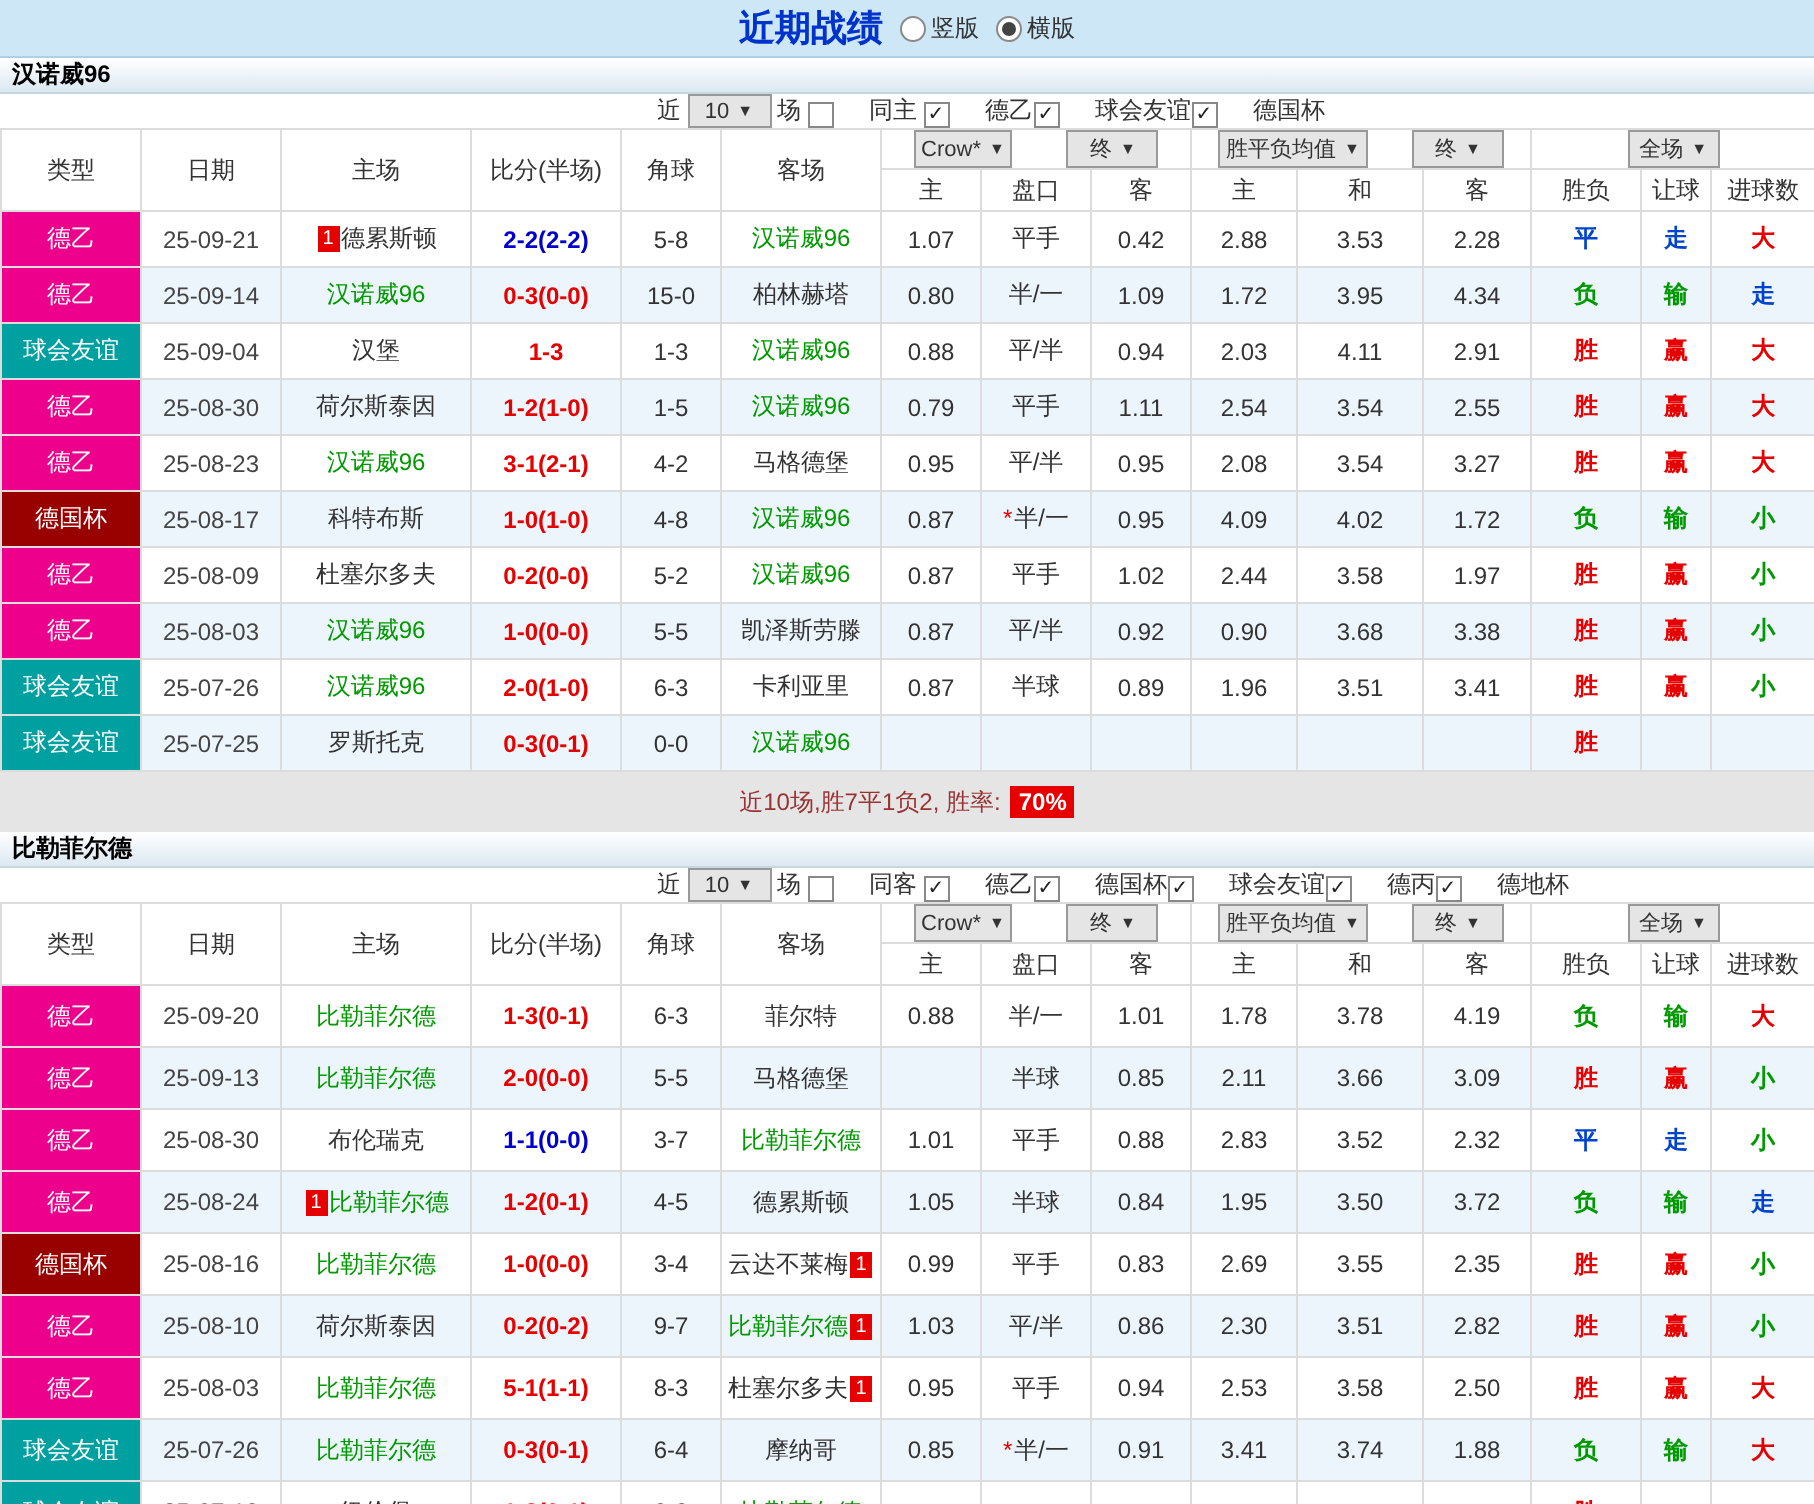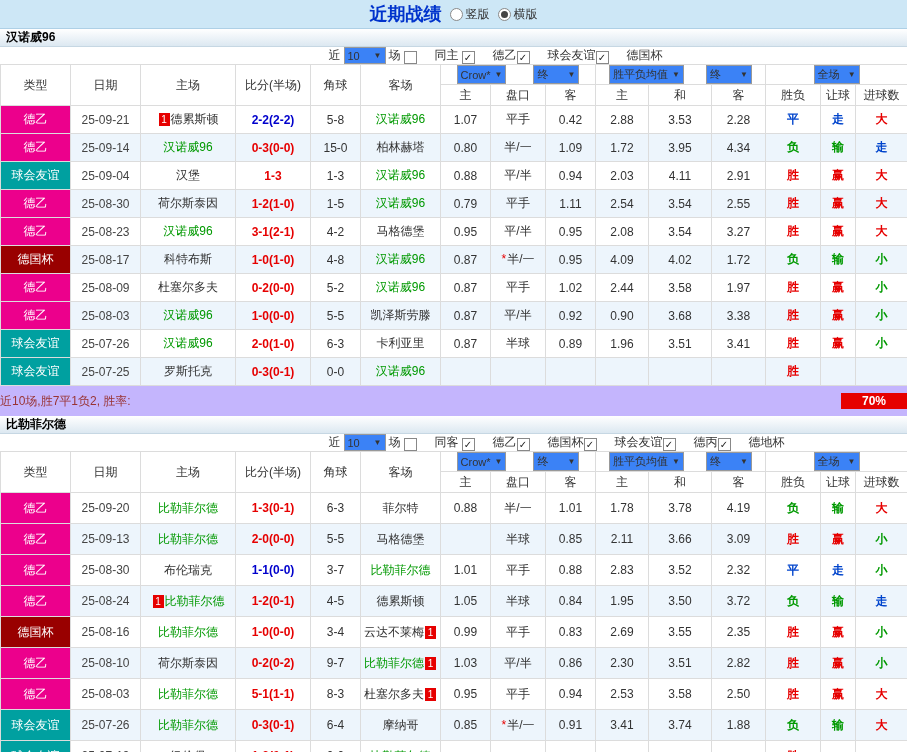--- a/index.html
+++ b/index.html
@@ -21,22 +21,22 @@
   
   table{border-collapse:collapse;table-layout:fixed;width:907px}
   th,td{border:1px solid #dcdcdc;text-align:center;padding:0;font-weight:normal;
         overflow:hidden;white-space:nowrap;font-size:12px}
   thead th{background:#fff;color:#333}
   tr.head-top th{height:19px}
   tr.head-sub th{height:20px}
   tr.filter-row td{border:none;height:14px;text-align:left}
   .filters{display:flex;align-items:center;gap:3px;padding-left:328px;white-space:nowrap}
 
-  .select{display:inline-flex;align-items:center;justify-content:space-between;gap:4px;
-          border:1px solid #999;background:#3b82f6;height:17px;padding:0 3px;font-size:11px;min-width:38px}
+  .select{display:inline-flex;align-items:center;justify-content:center;gap:4px;
+          border:1px solid #999;background:#e5e5e5;height:17px;padding:0 3px;font-size:11px;min-width:38px}
   .select .arr{font-size:8px;color:#333;line-height:1}
   .select.count{min-width:34px;height:15px}
   .select.wide{min-width:66px}
   .ddwrap{display:flex;align-items:center;justify-content:space-around;padding:0 2px}
   .ddwrap.single{justify-content:center}
 
   .cb{display:inline-flex;align-items:flex-end;gap:18px}
   .cb .box{width:11px;height:11px;border:1px solid #888;background:#fff;display:inline-flex;
            align-items:center;justify-content:center;font-size:10px;line-height:1;color:#222}
   .cb.checked .box::after{content:"\2713";font-weight:bold}
@@ -51,23 +51,23 @@
   td.score{font-weight:bold}
   td.score.red{color:#e60000}
   td.score.blue{color:#0000cc}
   td.num{color:#333}
   td.res{font-weight:bold}
   .star{color:#e60000;margin-right:1px}
   .badge{display:inline-block;background:#e60000;color:#fff;width:11px;height:13px;line-height:13px;
          font-size:10px;text-align:center;margin:0 1px;vertical-align:middle}
 
   
-  .summary{height:30px;display:flex;align-items:center;justify-content:space-between;gap:5px;background:#c4b5fd}
+  .summary{height:30px;display:flex;align-items:center;justify-content:center;gap:5px;background:#e5e5e5}
   .summary .lead{color:#993333}
-  .summary .rate-badge{background:#e60000;color:#fff;padding:1px 21px;font-weight:bold}
+  .summary .rate-badge{background:#e60000;color:#fff;padding:1px 4px;font-weight:bold}
   .summary .stats{color:#0033cc}
 </style>
 </head>
 <body>
 
 <div class="topbar">
   <span class="title">近期战绩</span>
   <span class="radio">
     <span class="circle"></span>
     <span>竖版</span>

